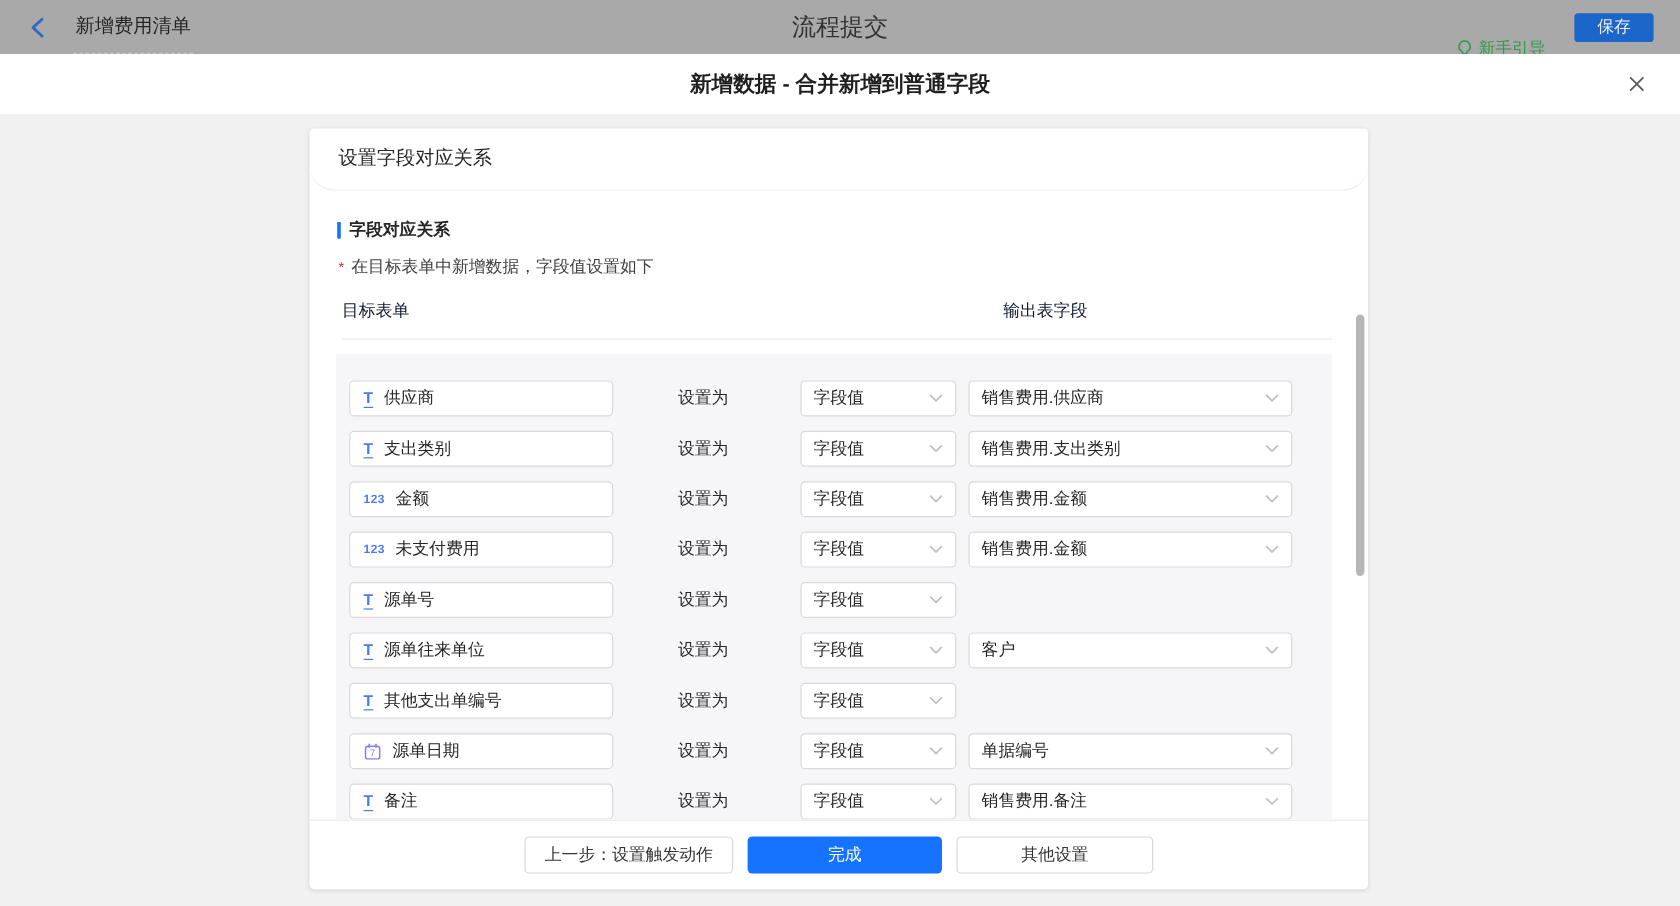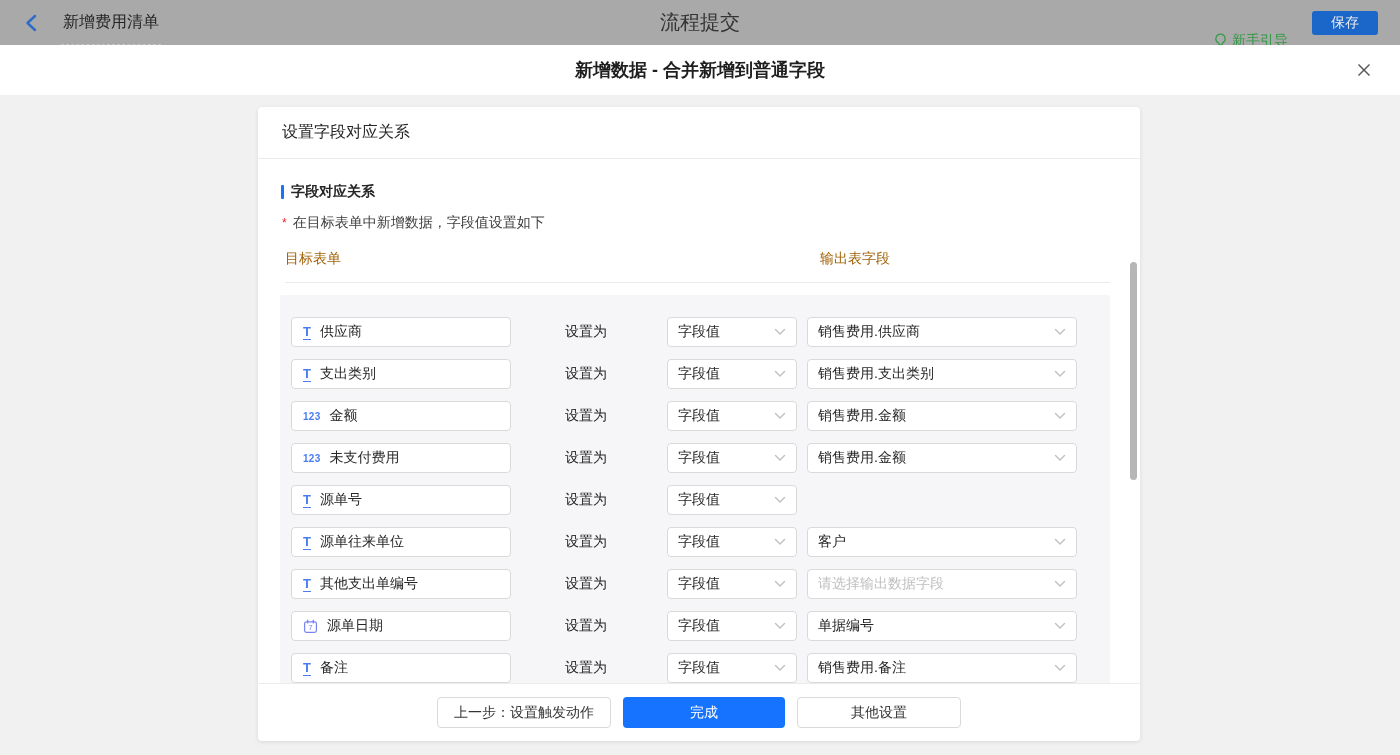--- a/index.html
+++ b/index.html
@@ -17,28 +17,28 @@
   .save-btn { background:#1b66c9; color:#ececec; border:none; border-radius:3px; height:24px; padding:0 19px; font-size:14px; font-family:inherit; cursor:pointer; }
 
   
   .dialog-bar { position:relative; height:50px; background:#ffffff; display:flex; align-items:center; justify-content:center; }
   .dialog-title { font-size:18px; font-weight:600; color:#1f1f1f; }
   .close-btn { position:absolute; right:26px; top:50%; transform:translateY(-50%); background:none; border:none; cursor:pointer; display:flex; padding:2px; }
 
   
   .page { position:relative; height:660px; }
   .card { position:absolute; left:258px; top:12px; width:882px; height:634px; background:#fff; border-radius:4px; box-shadow:0 1px 4px rgba(0,0,0,0.10); display:flex; flex-direction:column; }
-  .card-header { height:52px; flex:0 0 52px; border-bottom:1px solid #ebebeb; display:flex; align-items:center; padding:0 24px; font-size:16px; color:#262626; }
+  .card-header { height:52px; flex:0 0 52px; border-bottom:1px solid #ebebeb; display:flex; align-items:center; padding:0 24px; font-size:16px; color:#262626;border-radius:21px; }
   .card-body { flex:1 1 auto; position:relative; overflow:hidden; }
 
   .section-title { margin:24px 0 0 23px; display:flex; align-items:center; font-size:14px; font-weight:700; color:#262626; }
   .section-bar { width:3px; height:14px; background:#1673ff; margin-right:7px; border-radius:1px; }
   .note { margin:13px 0 0 24px; font-size:14px; color:#404040; display:flex; align-items:flex-start; gap:6px; }
   .req { color:#f5222d; font-size:12px; margin-top:2px; }
-  .col-headers { margin:18px 0 14px 27px; display:flex; font-size:14px; color:#a16207; }
+  .col-headers { margin:18px 0 14px 27px; display:flex; font-size:14px; color:#0f172a;gap:16px; }
   .col-target { width:535px; }
   .divider { margin:9px 0 0 27px; width:825px; height:1px; background:#e9e9e9; }
 
   .rows-panel { margin:12px 0 0 22px; width:830px; height:401px; background:#f6f6f8; border-radius:2px; overflow:hidden; padding-top:16px; }
   .mrow { display:flex; align-items:center; height:42px; padding-left:11px; }
   .field-box { width:220px; height:30px; background:#fff; border:1px solid #d9d9d9; border-radius:4px; display:flex; align-items:center; gap:9px; padding:0 11px; font-size:14px; color:#262626; }
   .fi { flex:0 0 auto; display:inline-flex; align-items:center; justify-content:center; }
   .fi-text { color:#4a7cf0; font-size:13px; font-weight:600; line-height:1; border-bottom:1.5px solid #4a7cf0; padding-bottom:1px; }
   .fi-num { color:#4a7cf0; font-size:10px; font-weight:600; letter-spacing:.3px; }
   .set-as { margin-left:54px; width:102px; font-size:14px; color:#262626; }
@@ -235,26 +235,20 @@
               <span class="fi fi-text">T</span>
               <span class="fb-label">其他支出单编号</span>
             </div>
             <span class="set-as">设置为</span>
             <div class="select method-select">
               <span class="sel-text">字段值</span>
               <svg class="chev" width="12" height="8" viewBox="0 0 12 8">
                 <polyline points="1.5,1.5 6,6 10.5,1.5" fill="none" stroke="#bfbfbf" stroke-width="1.4" stroke-linecap="round" stroke-linejoin="round"></polyline>
               </svg>
             </div>
-            <div class="select output-select">
-              <span class="sel-text placeholder">请选择输出数据字段</span>
-              <svg class="chev" width="12" height="8" viewBox="0 0 12 8">
-                <polyline points="1.5,1.5 6,6 10.5,1.5" fill="none" stroke="#bfbfbf" stroke-width="1.4" stroke-linecap="round" stroke-linejoin="round"></polyline>
-              </svg>
-            </div>
           </div>
           <div class="mrow">
             <div class="field-box">
               <svg class="fi" width="15" height="15" viewBox="0 0 16 16">
                 <rect x="1.7" y="3" width="12.6" height="11.3" rx="2" fill="none" stroke="#7b83f3" stroke-width="1.3"></rect>
                 <line x1="5" y1="1.2" x2="5" y2="4.2" stroke="#7b83f3" stroke-width="1.3" stroke-linecap="round"></line>
                 <line x1="11" y1="1.2" x2="11" y2="4.2" stroke="#7b83f3" stroke-width="1.3" stroke-linecap="round"></line>
                 <text x="8" y="12" text-anchor="middle" font-size="8.5" fill="#7b83f3" font-family="Liberation Sans,sans-serif">7</text>
               </svg>
               <span class="fb-label">源单日期</span>

